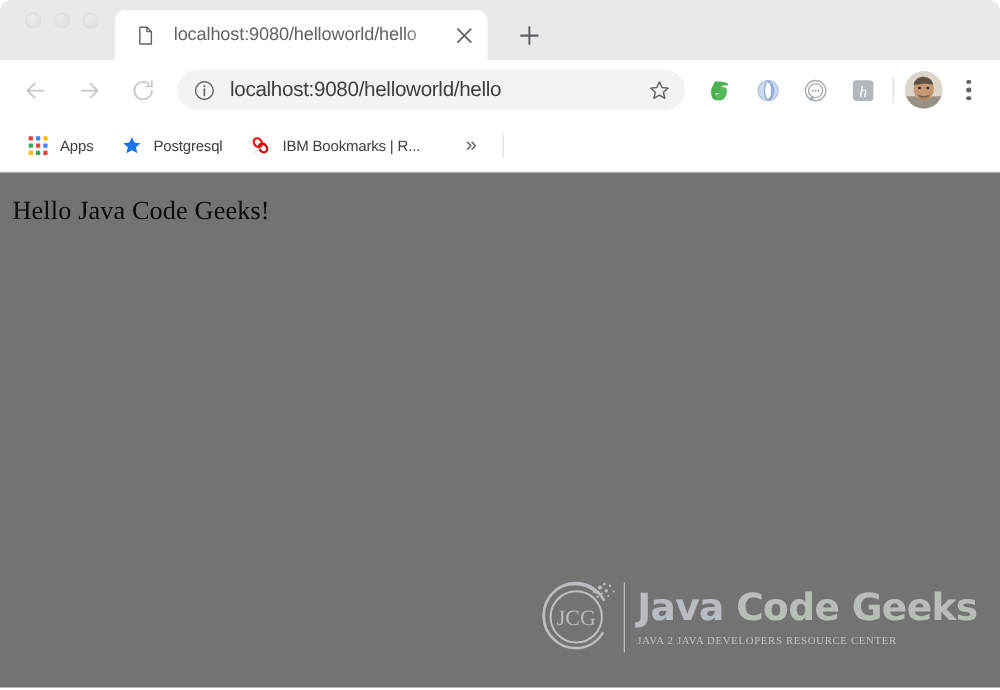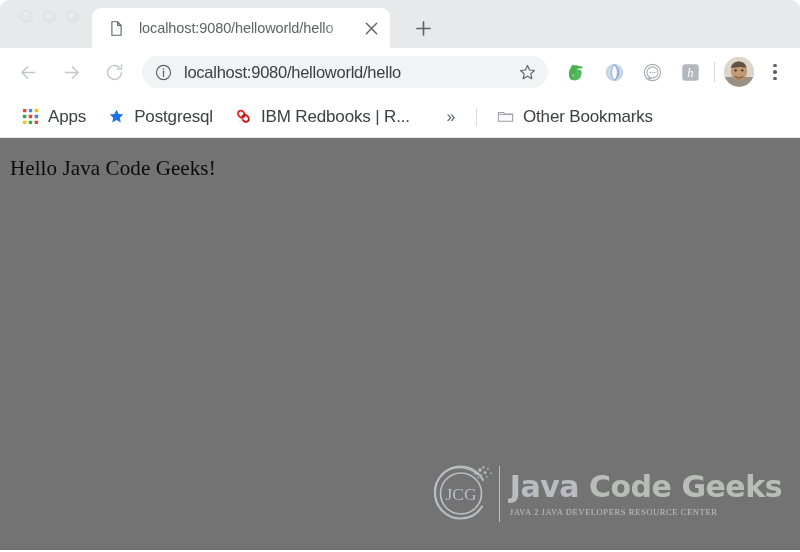--- a/index.html
+++ b/index.html
@@ -241,21 +241,21 @@
     flex: 0 0 auto;
     margin-right: 6px;
   }
   .bm-icon {
     width: 17px; height: 17px;
     margin-right: 9px;
     flex: 0 0 auto;
     display: block;
   }
   .bm-label {
-    font-size: 17px;
+    font-size: 12px;
     color: #3c4043;
     white-space: nowrap;
     letter-spacing: -0.15px;
   }
   #bm-overflow {
     display: flex; align-items: center; justify-content: center;
     width: 26px; height: 26px;
     font-size: 16px;
     color: #5f6368;
     margin: 0 4px 0 14px;
@@ -503,34 +503,27 @@
       <span class="bm-label">Postgresql</span>
     </div>
 
 
     <div class="bm-item">
       <svg class="bm-icon" viewBox="0 0 20 20">
         <ellipse cx="7.4" cy="7.2" rx="3.5" ry="4.4" transform="rotate(-38 7.4 7.2)" fill="none" stroke="#e02020" stroke-width="2.2"></ellipse>
         <ellipse cx="12.3" cy="12.2" rx="3.5" ry="4.4" transform="rotate(-38 12.3 12.2)" fill="none" stroke="#cc1111" stroke-width="2.2"></ellipse>
         <path d="M4 16.5c2-1 3.6-2.4 5-4.2" stroke="#dedede" stroke-width="1.2" fill="none"></path>
       </svg>
-      <span class="bm-label">IBM Redbooks | R...</span>
+      <span class="bm-label">IBM Bookmarks | R...</span>
     </div>
 
     <div id="bm-overflow">»</div>
 
     <div id="bm-separator"></div>
 
-    <div class="bm-item">
-      <svg class="bm-icon" viewBox="0 0 20 20">
-        <path d="M1.6 5.2h6l1.5 1.9h9.3v8.4H1.6z" fill="#fafafa" stroke="#9aa0a6" stroke-width="1.25" stroke-linejoin="round"></path>
-        <path d="M1.6 7.6h16.8" stroke="#9aa0a6" stroke-width="1.1"></path>
-      </svg>
-      <span class="bm-label">Other Bookmarks</span>
-    </div>
 
     <div id="bm-spacer"></div>
   </div>
 
   <div id="page-content">
     <h1 id="page-heading">Hello Java Code Geeks!</h1>
 
     <div id="watermark">
       <svg id="watermark-logo" viewBox="0 0 72 72">
         <path d="M58 22c-4.5-8.5-13-13.5-22.5-13.5C21.5 8.5 10 20 10 34.5S21.5 60.5 35.5 60.5c9 0 17-4.6 21.6-12" fill="none" stroke="#e9edf3" stroke-width="2.1" stroke-linecap="round"></path>

